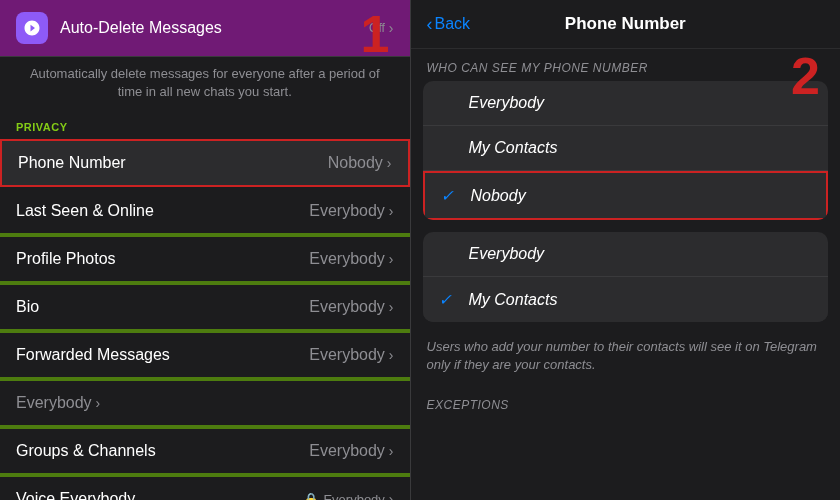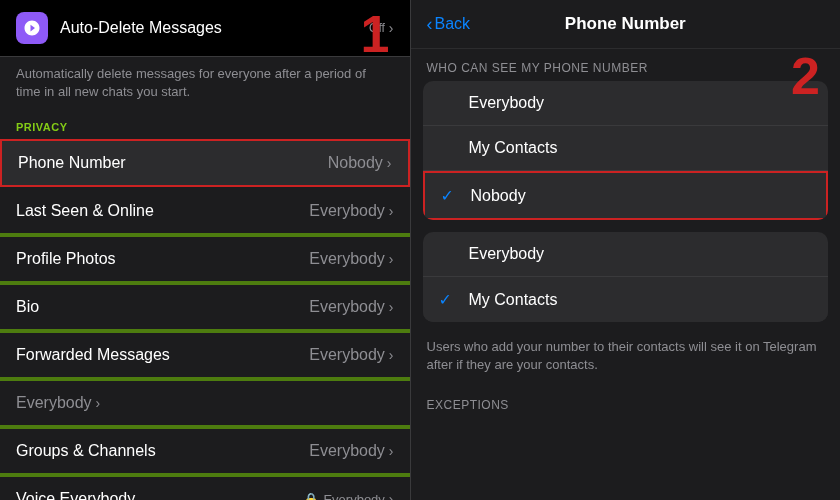--- a/index.html
+++ b/index.html
@@ -20,21 +20,21 @@
       display: flex;
       flex-direction: column;
       overflow: hidden;
       position: relative;
     }
 
     .auto-delete-row {
       display: flex;
       align-items: center;
       padding: 12px 16px;
-      background: #000000;
+      background: #701a75;
       border-bottom: 1px solid #3a3a3c;
     }
     .auto-delete-icon {
       width: 32px;
       height: 32px;
       background: #8e5af7;
       border-radius: 8px;
       display: flex;
       align-items: center;
       justify-content: center;
@@ -55,20 +55,21 @@
       color: #8e8e93;
       font-size: 14px;
     }
 
     .auto-delete-desc {
       padding: 8px 16px 12px;
       color: #8e8e93;
       font-size: 13px;
       line-height: 1.4;
       background: #1c1c1e;
+      text-align: center;
     }
 
     .section-label {
       padding: 8px 16px 4px;
       color: #84cc16;
       font-size: 11px;
       letter-spacing: 0.5px;
       text-transform: uppercase;
       font-weight: bold;
     }
@@ -152,20 +153,21 @@
     .right-title {
       color: #fff;
       font-size: 17px;
       font-weight: 600;
     }
 
     .right-content {
       flex: 1;
       overflow-y: auto;
       padding: 0;
+      font-style: italic;
     }
 
     .option-section-label {
       padding: 12px 16px 6px;
       color: #8e8e93;
       font-size: 12px;
       letter-spacing: 0.5px;
       text-transform: uppercase;
     }
 
@@ -333,19 +335,19 @@
       <div class="option-row">
         <span class="no-checkmark"></span>
         <span class="option-label">Everybody</span>
       </div>
       <div class="option-row selected-highlight">
         <span class="checkmark">✓</span>
         <span class="option-label">My Contacts</span>
       </div>
     </div>
 
-    <div class="right-desc">Users who add your number to their contacts will see it on Telegram after if they are your contacts.</div>
+    <div class="right-desc">Users who add your number to their contacts will see it on Telegram only if they are your contacts.</div>
 
     <div class="option-section-label">EXCEPTIONS</div>
   </div>
 
   <div class="number-badge-right">2</div>
 </div>
 
 </body></html>

